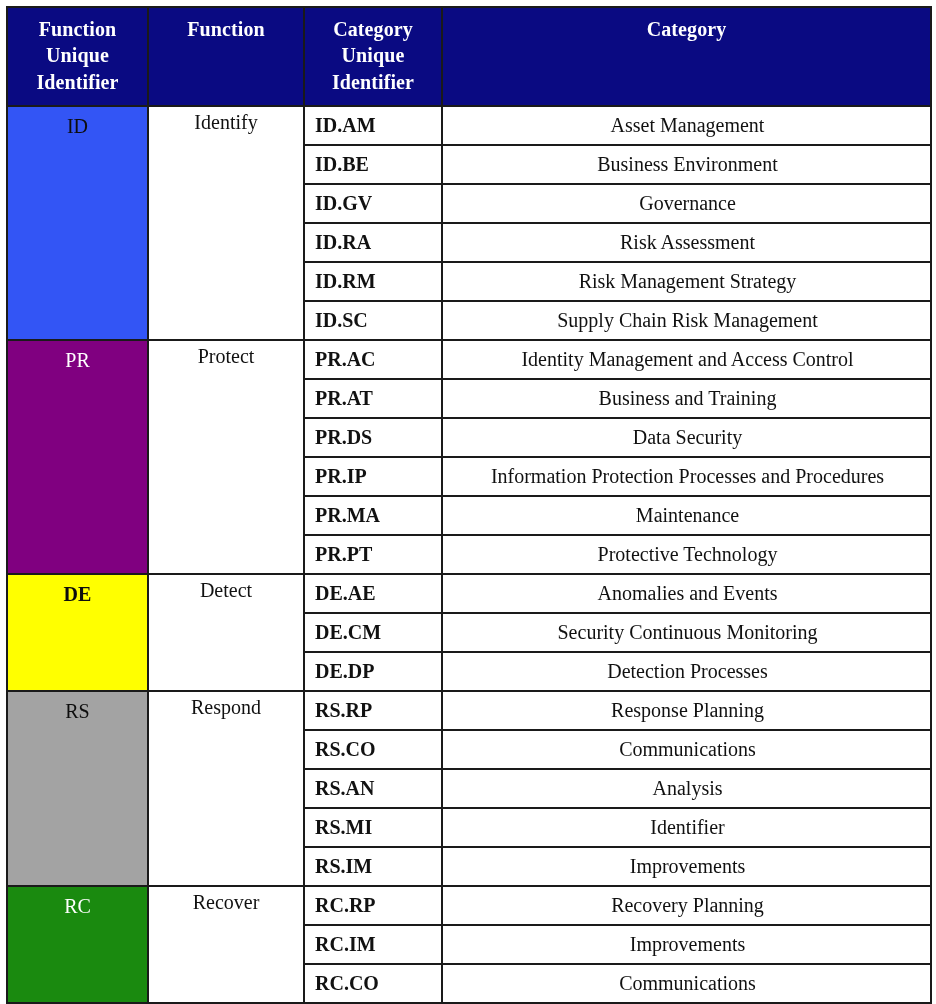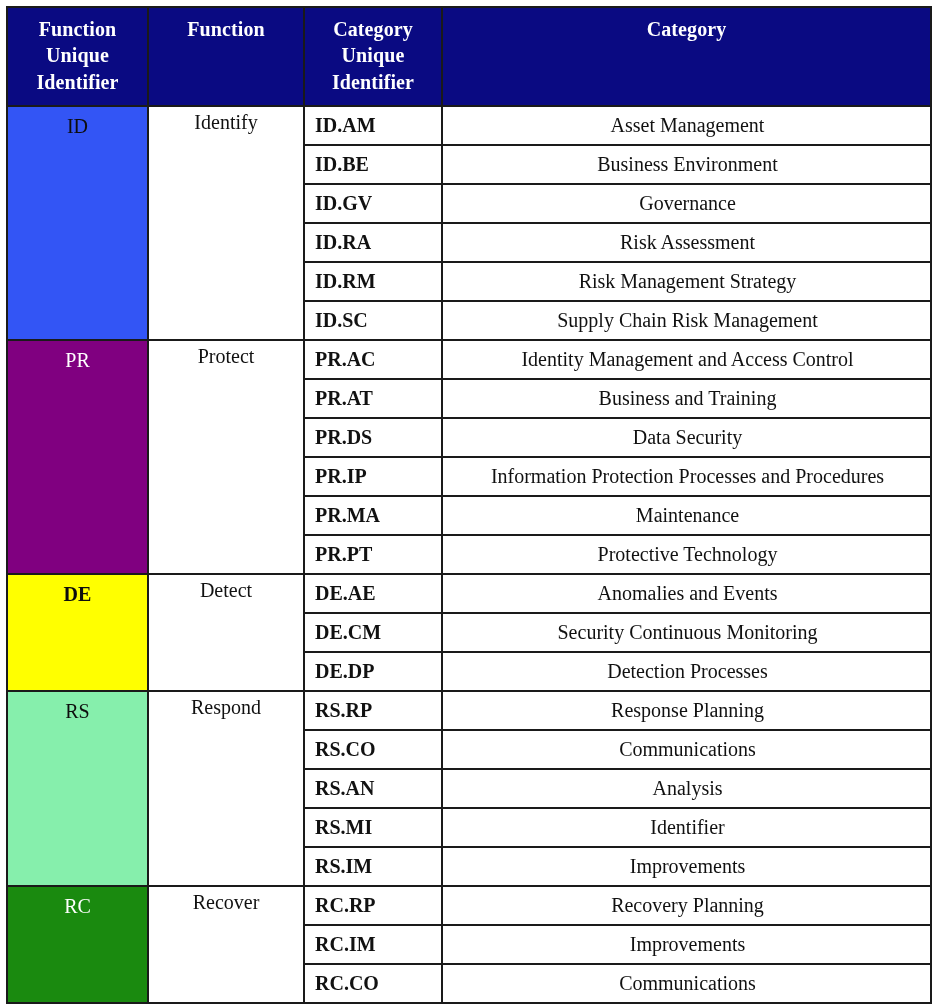--- a/index.html
+++ b/index.html
@@ -85,21 +85,21 @@
   td.cat {
     text-align: center;
     vertical-align: middle;
     padding-left: 12px;
   }
 
   
   td.fid.f-id { background: #3355f5; color: #0d0d0d; }
   td.fid.f-pr { background: #800080; color: #ffffff; }
   td.fid.f-de { background: #ffff00; color: #0d0d0d; font-weight: bold; }
-  td.fid.f-rs { background: #86efac; color: #0d0d0d; }
+  td.fid.f-rs { background: #a3a3a3; color: #0d0d0d; }
   td.fid.f-rc { background: #1a8a0f; color: #ffffff; }
 </style>
 </head>
 <body>
 
 <div class="page">
   <table class="csf">
     <colgroup>
       <col class="c-fid">
       <col class="c-fn">

